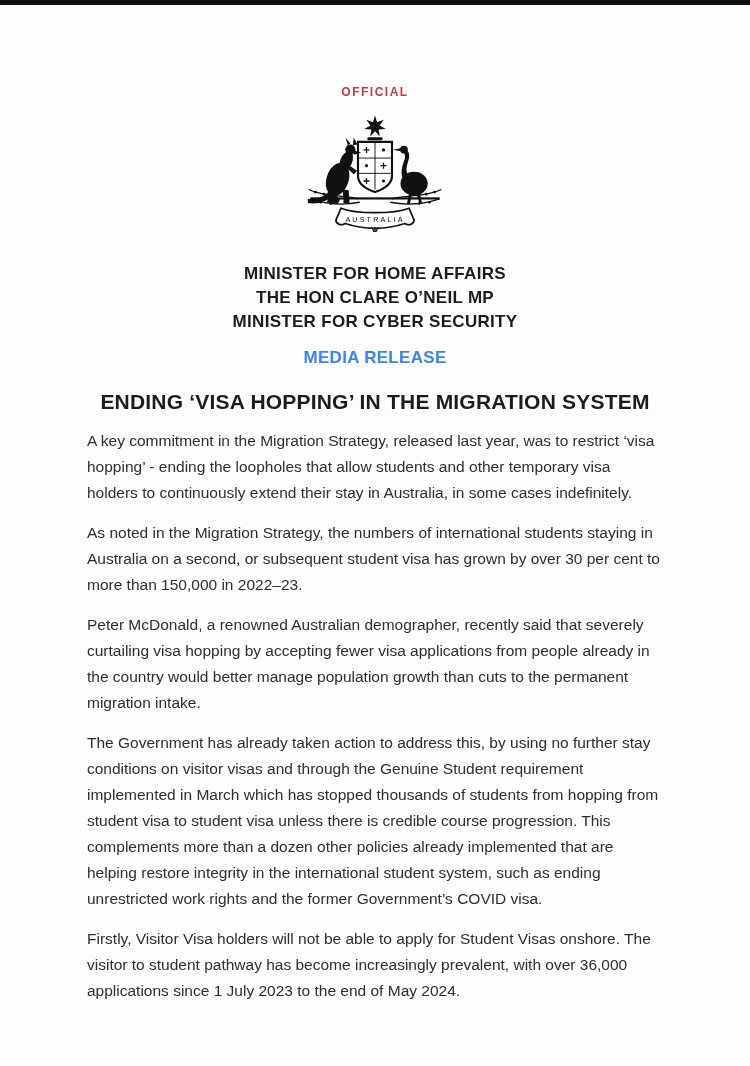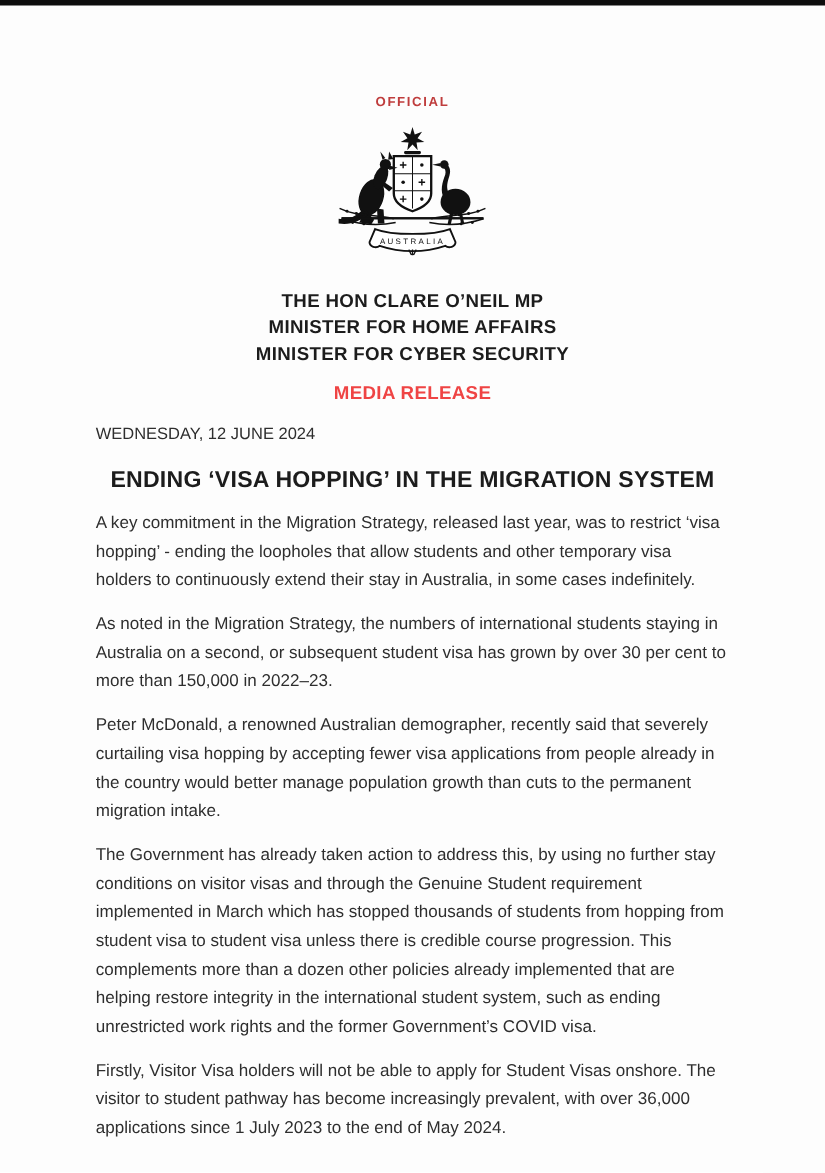--- a/index.html
+++ b/index.html
@@ -40,21 +40,21 @@
     font-weight: bold;
     line-height: 24px;
     color: #1c1c1c;
     letter-spacing: 0.3px;
   }
   .media-release {
     margin-top: 14px;
     text-align: center;
     font-size: 17px;
     font-weight: bold;
-    color: #ef4444;
+    color: #3b82f6;
     letter-spacing: 0.3px;
   }
   .date-line {
     margin: 18px 87px 0 87px;
     font-size: 15px;
     color: #2e2e2e;
   }
   .release-title {
     margin-top: 22px;
     text-align: center;
@@ -142,28 +142,27 @@
     </g>
 
     <g>
       <path d="M60,112 C78,119 122,119 140,112 L146,126 C146,131 139,133 135,130 C113,137.5 87,137.5 65,130 C61,133 54,131 54,126 Z" fill="#fff" stroke="#111" stroke-width="2"></path>
       <text x="100" y="128.5" text-anchor="middle" font-size="8.5" letter-spacing="2.5" fill="#111">AUSTRALIA</text>
       <path d="M96,134 l3,6 M100,134 l0,7 M104,134 l-3,6" stroke="#111" stroke-width="1.4" fill="none"></path>
     </g>
   </svg>
 
   <div class="minister-block">
+    <div>MINISTER FOR HOME AFFAIRS</div>
     <div>THE HON CLARE O’NEIL MP</div>
-    <div>MINISTER FOR HOME AFFAIRS</div>
     <div>MINISTER FOR CYBER SECURITY</div>
   </div>
 
   <div class="media-release">MEDIA RELEASE</div>
 
-  <div class="date-line">WEDNESDAY, 12 JUNE 2024</div>
 
   <h1 class="release-title">ENDING ‘VISA HOPPING’ IN THE MIGRATION SYSTEM</h1>
 
   <div class="body-copy">
 
       <p>A key commitment in the Migration Strategy, released last year, was to restrict ‘visa hopping’ - ending the loopholes that allow students and other temporary visa holders to continuously extend their stay in Australia, in some cases indefinitely.</p>
 
       <p>As noted in the Migration Strategy, the numbers of international students staying in Australia on a second, or subsequent student visa has grown by over 30 per cent to more than 150,000 in 2022–23.</p>
 
       <p>Peter McDonald, a renowned Australian demographer, recently said that severely curtailing visa hopping by accepting fewer visa applications from people already in the country would better manage population growth than cuts to the permanent migration intake.</p>

